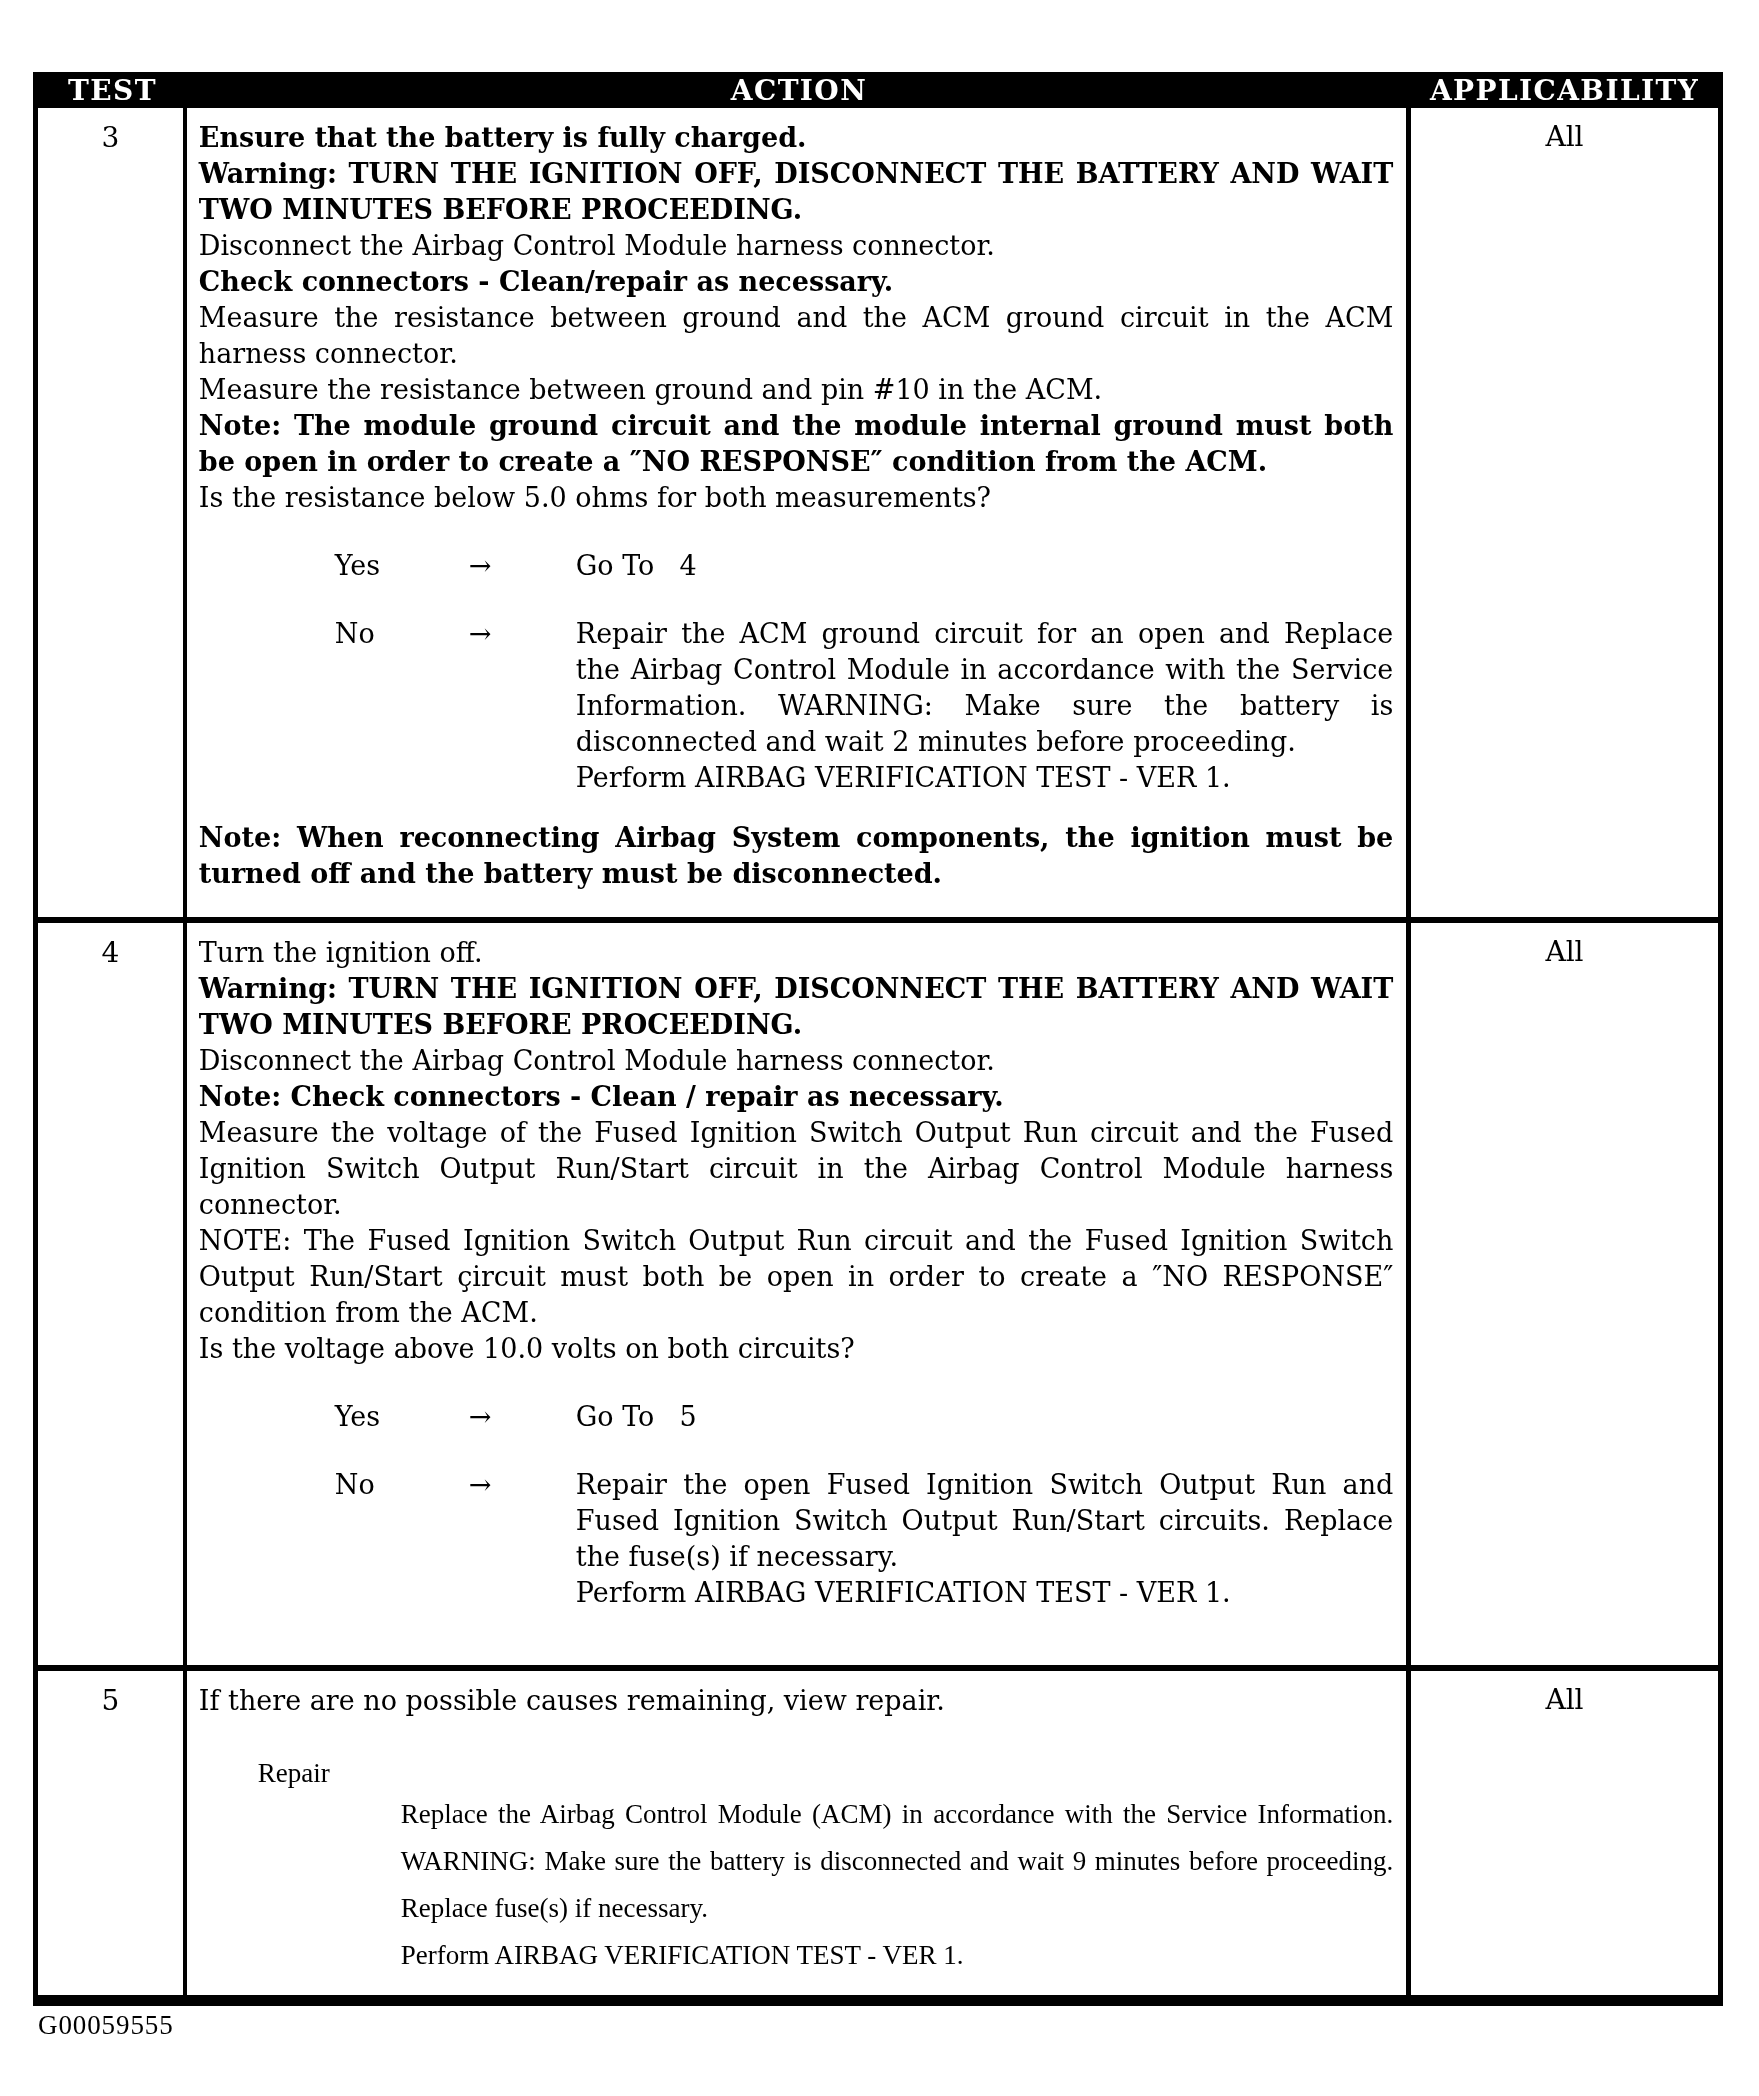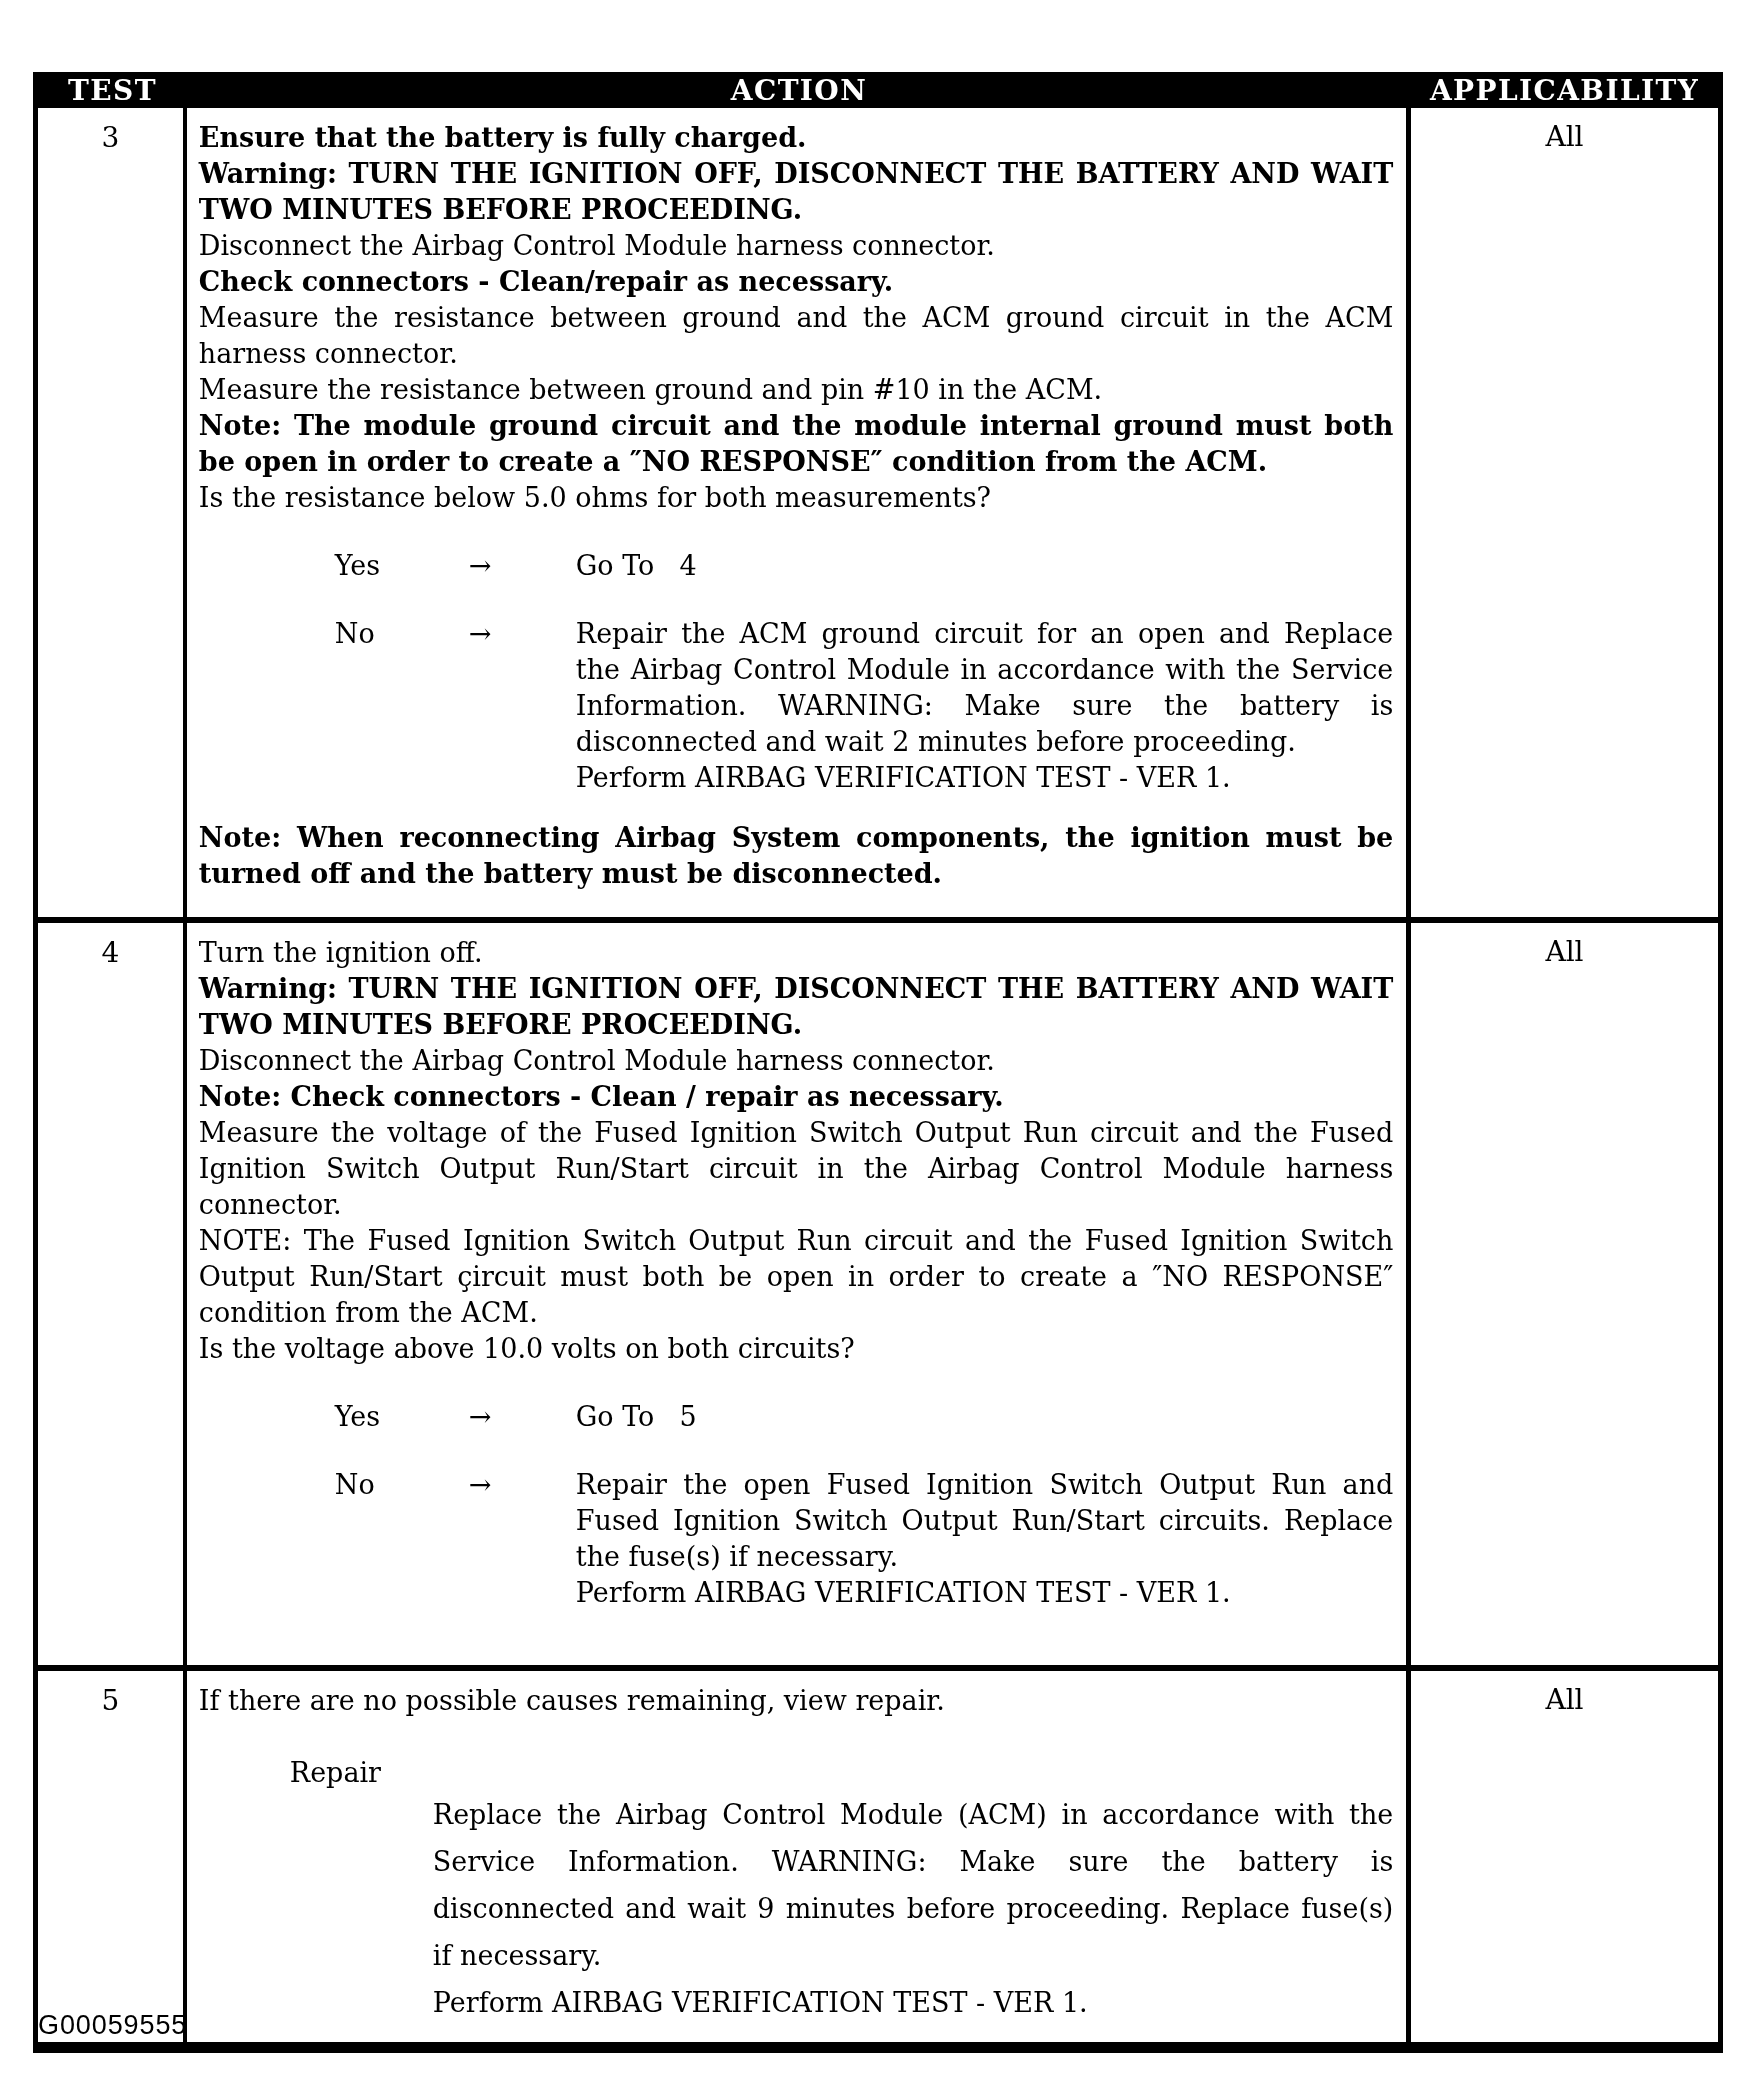--- a/index.html
+++ b/index.html
@@ -57,26 +57,26 @@
     font-size: 28px;
   }
   .p { text-align: justify; }
   .p.bold { font-weight: bold; }
   .p.spaced { margin-top: 24px; }
   .branch { display: flex; margin-left: 136px; margin-top: 32px; gap: 48px; }
   .blabel { width: 86px; flex: none; }
   .barrow { width: 59px; flex: none; }
   .btext { flex: 1; text-align: justify; }
   .goto-target { margin-left: 25px; }
-  .repair-block { margin-top: 36px; margin-left: 91px; }
+  .repair-block { margin-top: 36px; margin-left: 59px; font-family: Liberation Serif, serif; }
   .repair-lines { margin-left: 143px; text-align: justify; line-height: 47px; }
   .caption {
     position: absolute;
     left: 38px; top: 2010px;
-    font-family: Liberation Sans, sans-serif;
+    font-family: Liberation Serif, serif;
     font-size: 27px;
     letter-spacing: 0.9px;
   }
 </style>
 </head>
 <body>
 
 <div class="doc-table">
   <div class="thead">
     <div class="th">TEST</div>

